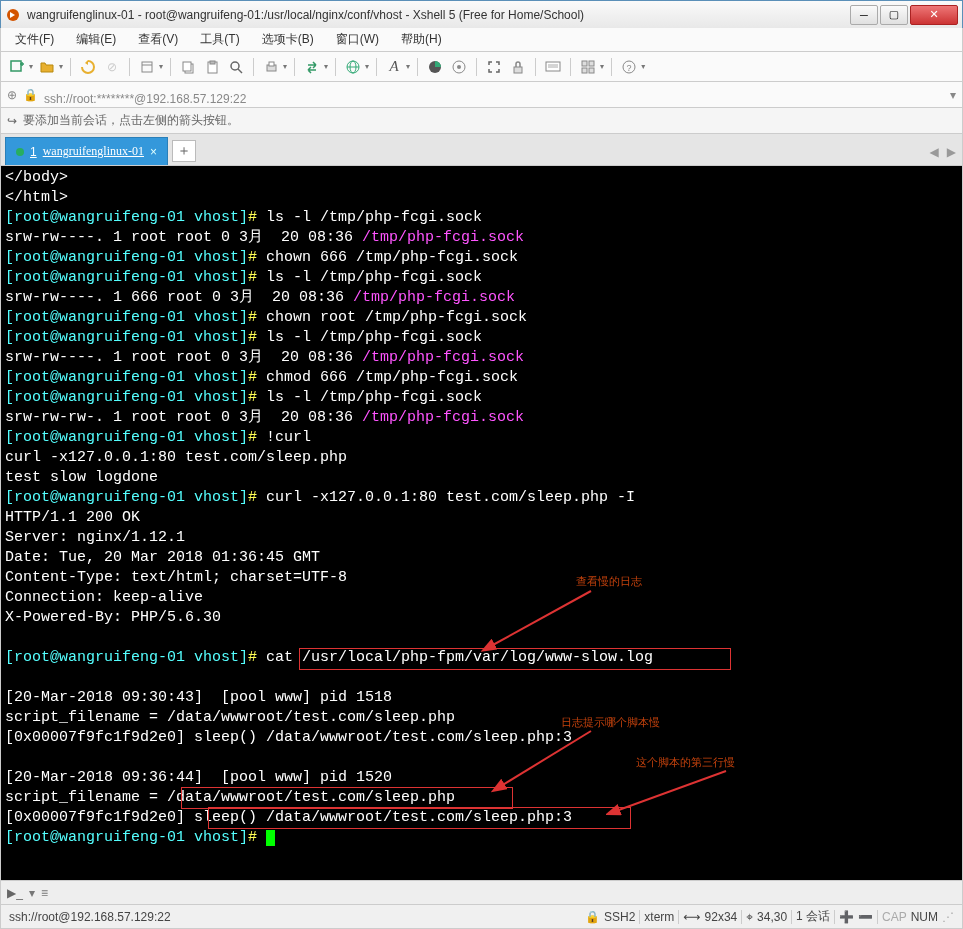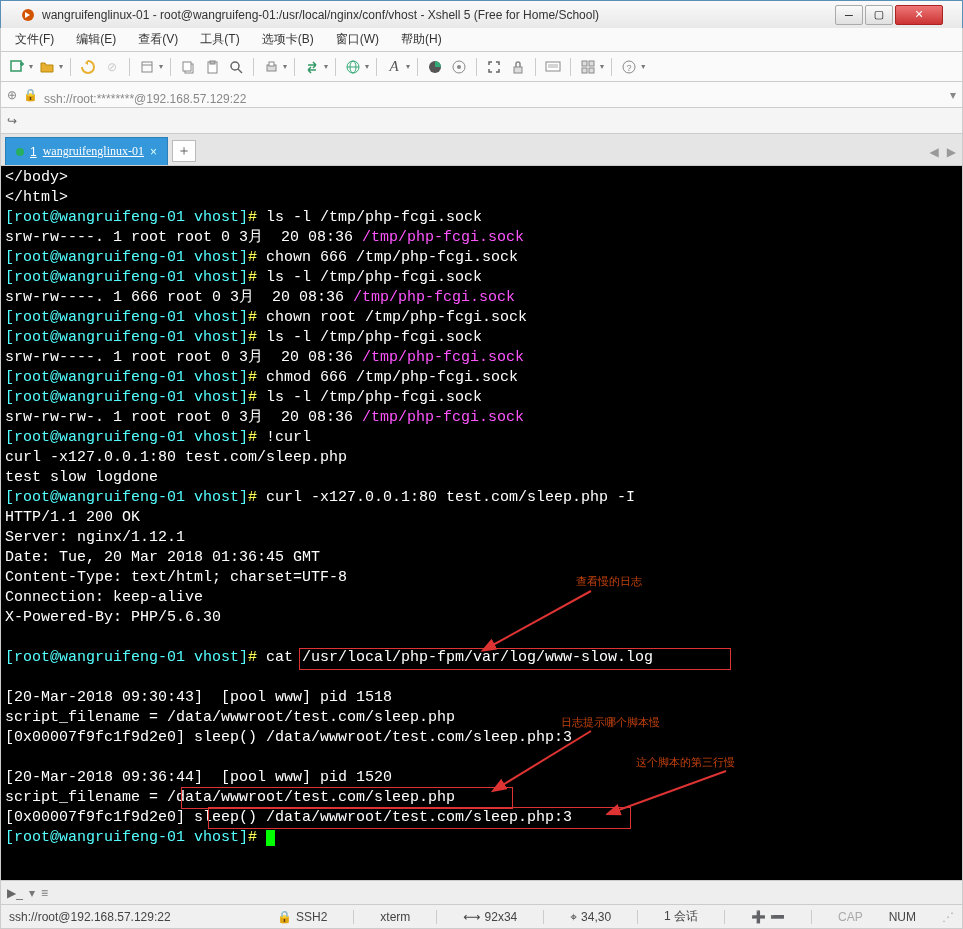--- a/index.html
+++ b/index.html
@@ -1,19 +1,19 @@
 <!DOCTYPE html>
 <html><head>
 <meta charset="utf-8">
 <style>
 * { margin: 0; padding: 0; box-sizing: border-box; }
 body { font-family: "Microsoft YaHei", Tahoma, sans-serif; font-size: 12px; background: #f0f0f0; width: 963px; height: 929px; overflow: hidden; display: flex; flex-direction: column; }
 
 
-.titlebar { background: linear-gradient(#fafafa, #e8e8e8); border: 1px solid #5a8fb8; border-bottom: none; height: 28px; display: flex; align-items: center; padding: 0 19px; }
+.titlebar { background: linear-gradient(#fafafa, #e8e8e8); border: 1px solid #5a8fb8; border-bottom: none; height: 28px; display: flex; align-items: center; padding: 0 4px; }
 .titlebar .app-icon { width: 16px; height: 16px; margin-right: 6px; color: #c0392b; }
 .titlebar .title-text { flex: 1; font-size: 12px; color: #333; }
 .win-btns { display: flex; gap: 0; }
 .win-btn { width: 30px; height: 20px; border: 1px solid #aaa; background: linear-gradient(#fafafa,#e0e0e0); display: flex; align-items: center; justify-content: center; margin-left: 2px; font-size: 11px; cursor: pointer; border-radius: 2px; }
 .win-btn.close { background: linear-gradient(#e77,#c33); border-color: #a22; color: #fff; width: 48px; }
 .win-btn.max { width: 28px; }
 .win-btn.min { width: 28px; }
 
 
 .menubar { background: #fafafa; border: 1px solid #ccc; border-top: none; height: 24px; display: flex; align-items: center; padding: 0 6px; gap: 6px; }
@@ -56,21 +56,21 @@
 .anno1 { left: 575px; top: 405px; }
 .anno2 { left: 560px; top: 546px; }
 .anno3 { left: 635px; top: 586px; }
 svg.arrow { position: absolute; pointer-events: none; }
 
 
 .sendbar { background: #eee; border: 1px solid #ccc; border-top: none; height: 24px; display: flex; align-items: center; padding: 0 6px; gap: 6px; color: #777; }
 .sendbar .send-icon { color: #666; }
 
 
-.statusbar { background: #f0f0f0; border: 1px solid #ccc; border-top: none; height: 24px; display: flex; align-items: center; padding: 0 8px; gap: 26px; color: #444; font-size: 12px; }
+.statusbar { background: #f0f0f0; border: 1px solid #ccc; border-top: none; height: 24px; display: flex; align-items: center; padding: 0 8px; gap: 4px; color: #444; font-size: 12px; }
 .statusbar .left { flex: 1; }
 .stat-sep { width: 1px; height: 14px; background: #ccc; }
 .stat-seg { display: flex; align-items: center; gap: 4px; }
 </style>
 </head>
 <body>
 
 <div class="titlebar">
   <span class="app-icon">
     <svg width="16" height="16" viewBox="0 0 16 16">
@@ -228,20 +228,21 @@
 
 <div class="addrbar">
   <span style="color:#888;">⊕</span>
   <span class="addr-lock">🔒</span>
   <span class="addr-text">ssh://root:********@192.168.57.129:22</span>
   <span class="addr-chev">▾</span>
 </div>
 
 <div class="hintbar">
   <span>↪</span>
+  <span>要添加当前会话，点击左侧的箭头按钮。</span>
 </div>
 
 <div class="tabbar">
   <div class="tab">
     <span class="dot"></span>
     <span style="text-decoration:underline;">1</span>
     <span style="text-decoration:underline;font-family:Liberation Serif, serif;">wangruifenglinux-01</span>
     <span class="tab-close">×</span>
   </div>
   <div class="tab-add">＋</div>

